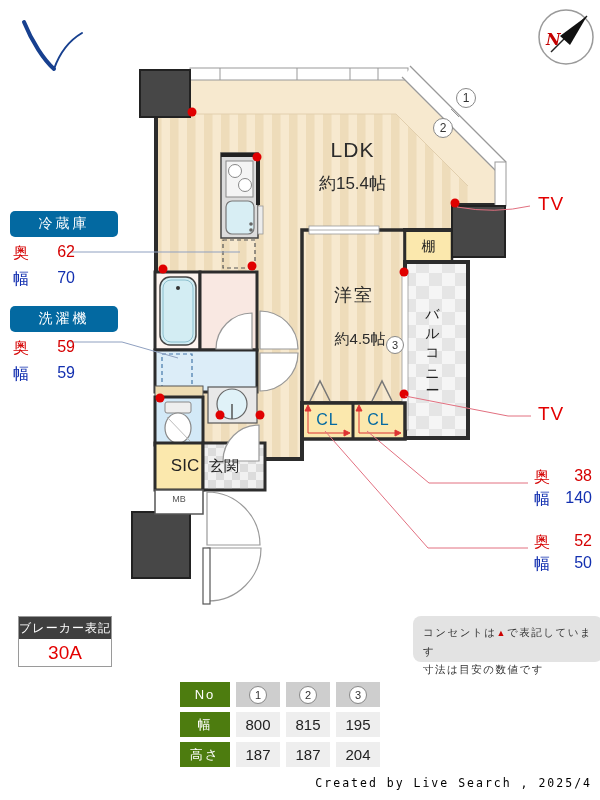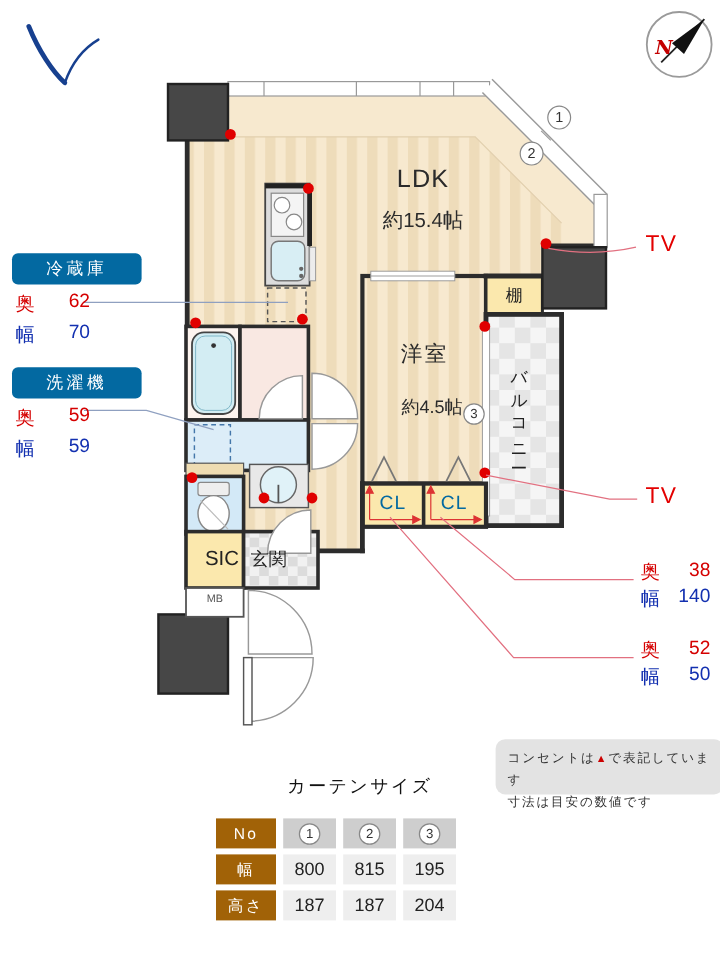--- a/index.html
+++ b/index.html
@@ -22,21 +22,21 @@
   .meas{display:flex;justify-content:space-between;font-size:16px;width:62px;}
   .meas .red{color:#d50000;}
   .meas .blue{color:#1330b0;}
   .tv-lbl{color:#e30000;font-size:19px;letter-spacing:1px;}
   .breaker{width:92px;border:1px solid #9a9a9a;background:#fff;}
   .breaker .hd{background:#3f3f3f;color:#fff;font-size:12px;height:22px;display:flex;align-items:center;justify-content:center;letter-spacing:1px;}
   .breaker .val{color:#e30000;font-size:19px;height:27px;display:flex;align-items:center;justify-content:center;}
   .note-box{background:#e3e3e3;border-radius:8px;width:190px;height:46px;padding:7px 10px;box-sizing:border-box;font-size:10.5px;letter-spacing:1.5px;line-height:1.75;color:#333;margin-left:15px;}
   .note-box .mk{color:#cc0000;font-size:9px;}
   .curtain{display:grid;grid-template-columns:50px 44px 44px 44px;grid-auto-rows:25px;gap:5px 6px;}
-  .curtain .lab{background:#a16207;color:#fff;display:flex;align-items:center;justify-content:center;font-size:13px;letter-spacing:2px;}
+  .curtain .lab{background:#4d7c0f;color:#fff;display:flex;align-items:center;justify-content:center;font-size:13px;letter-spacing:2px;}
   .curtain .nocell{background:#cecece;display:flex;align-items:center;justify-content:center;}
   .curtain .valcell{background:#eeeeee;display:flex;align-items:center;justify-content:center;font-size:15px;color:#222;}
   .tbl-title{font-size:15px;letter-spacing:2px;color:#111;}
   .footer{font-family:"DejaVu Sans Mono","Liberation Mono",monospace;font-size:11.5px;letter-spacing:2px;color:#000;}
   .cl-lbl{font-size:16px;color:#0369a1;letter-spacing:1px;}
 </style>
 </head>
 <body>
 
 <div id="stage">
@@ -270,27 +270,30 @@
 </div>
 <div class="ov meas" style="left:534px;top:532px;width:58px;">
   <span class="red">奥</span>
       <span class="red">52</span>
 </div>
 <div class="ov meas" style="left:534px;top:554px;width:58px;">
   <span class="blue">幅</span>
       <span class="blue">50</span>
 </div>
 
+<div class="ov breaker" style="left:18px;top:616px;">
+  <div class="hd">ブレーカー表記</div>
+  <div class="val">30A</div>
+</div>
 
 <div class="ov note-box" style="left:398px;top:616px;">
   <div><span>コンセントは</span><span class="mk">▲</span><span>で表記しています</span></div>
   <div>寸法は目安の数値です</div>
 </div>
 
-<div class="ov ctr tbl-title" style="left:220px;top:646px;width:160px;">カーテンサイズ</div>
 <div class="ov curtain" style="left:180px;top:682px;">
   <div class="lab">No</div>
   <div class="nocell">
         <span class="circle-num small">
           <span>1</span>
         </span>
       </div>
   <div class="nocell">
         <span class="circle-num small">
           <span>2</span>
@@ -304,14 +307,15 @@
   <div class="lab">幅</div>
   <div class="valcell">800</div>
   <div class="valcell">815</div>
   <div class="valcell">195</div>
   <div class="lab">高さ</div>
   <div class="valcell">187</div>
   <div class="valcell">187</div>
   <div class="valcell">204</div>
 </div>
 
+<div class="ov footer" style="right:8px;top:776px;">Created by Live Search , 2025/4</div>
 
 </div>
 
 </body></html>

